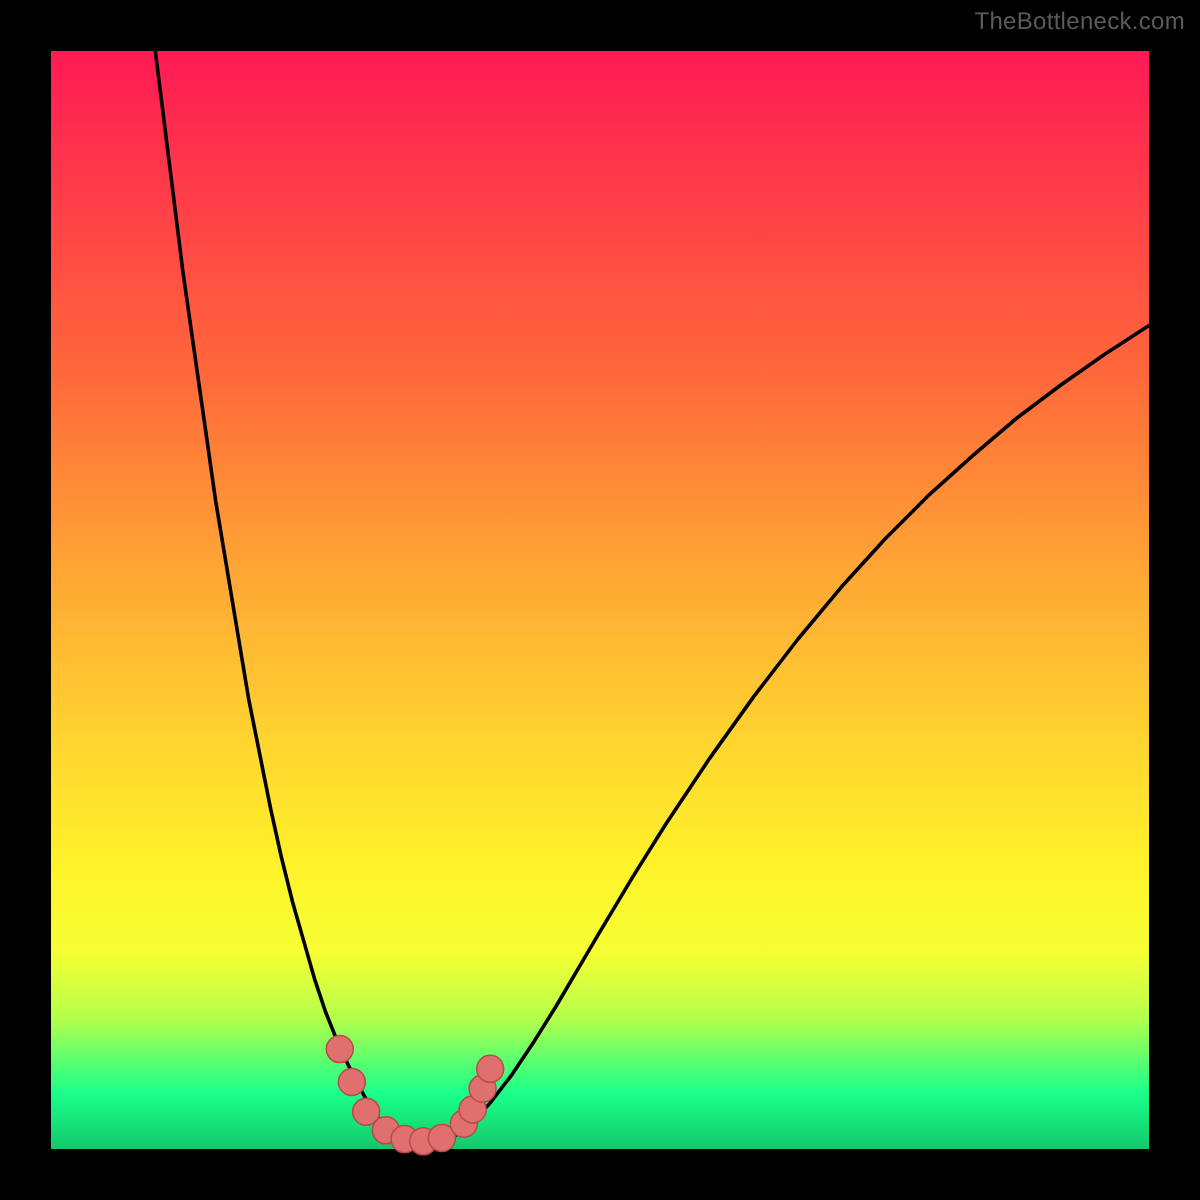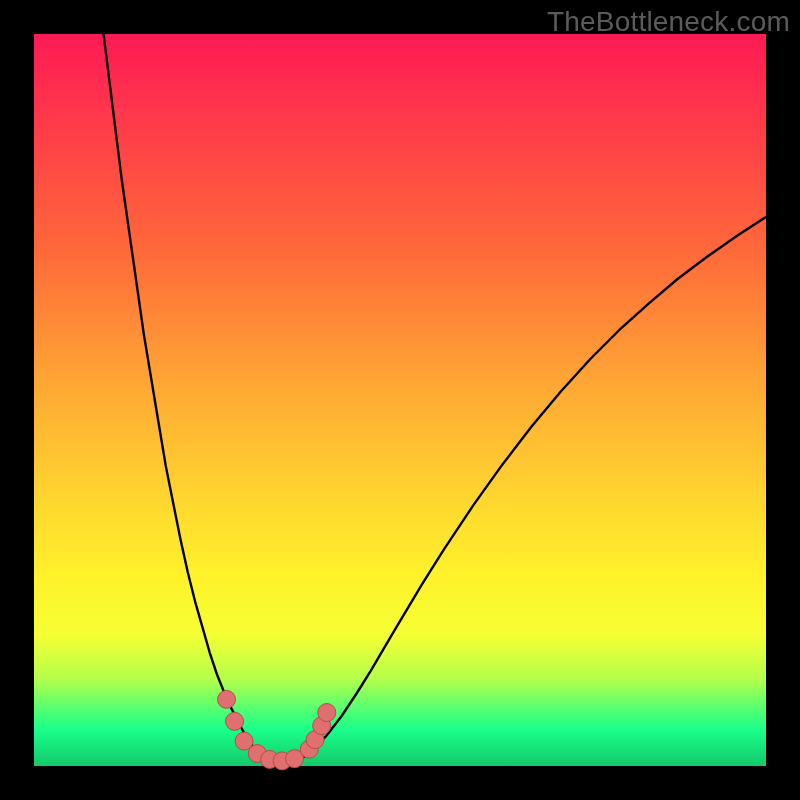--- a/index.html
+++ b/index.html
@@ -48,21 +48,21 @@
     top: 0;
     width: 732px;
     height: 732px;
     overflow: visible;
   }
   .watermark {
     position: absolute;
     top: 6px;
     right: 10px;
     color: #5b5b5b;
-    font-size: 28px;
+    font-size: 16px;
     letter-spacing: 0.2px;
     user-select: none;
   }
 </style>
 </head>
 <body>
 
 <div class="frame">
   <div class="plot">
     <svg viewBox="0 0 732 732" preserveAspectRatio="none">

